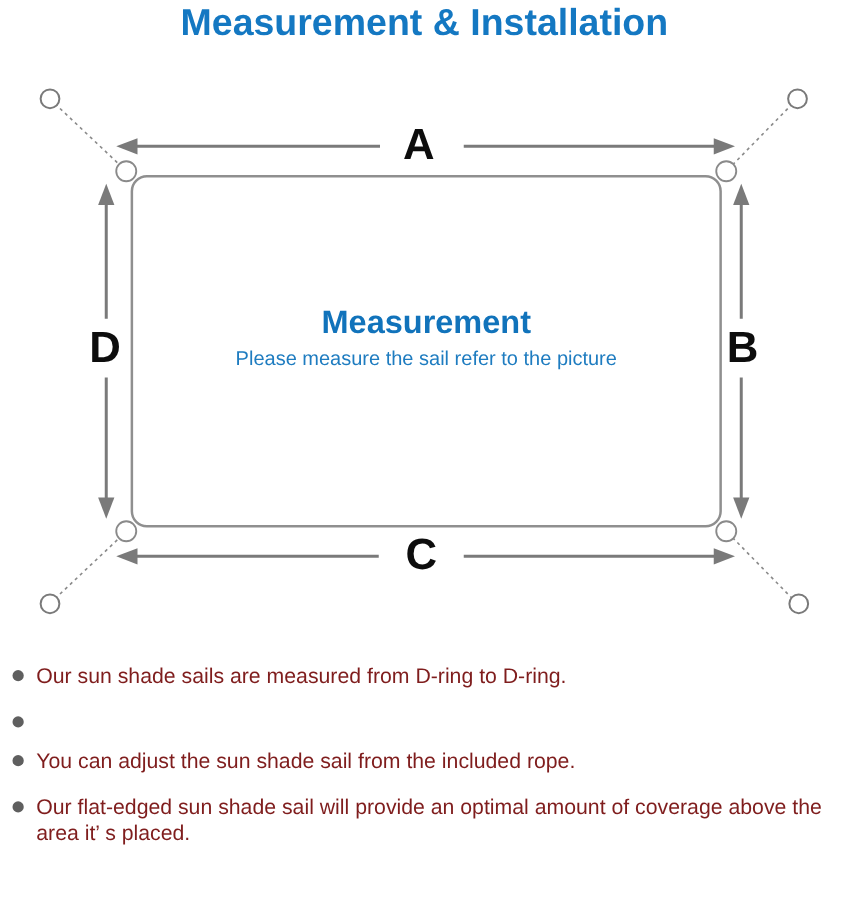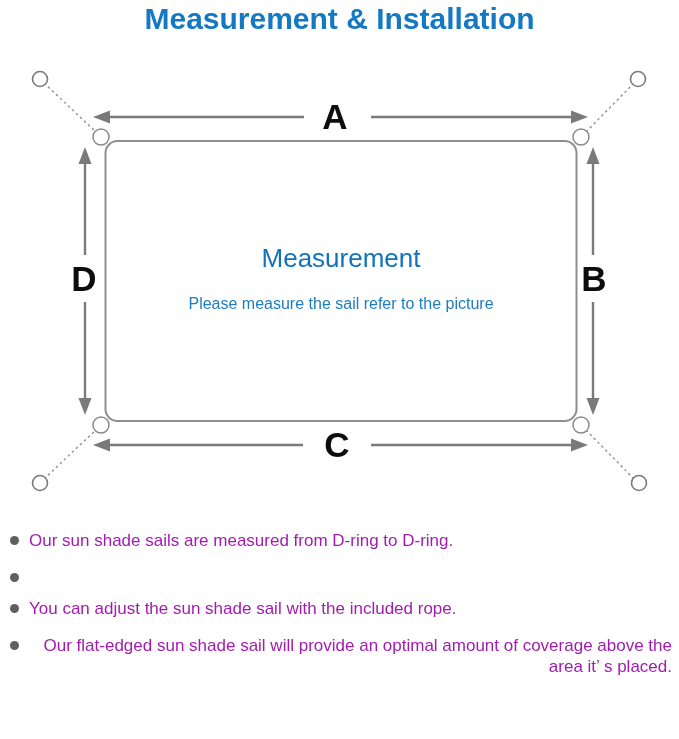--- a/index.html
+++ b/index.html
@@ -5,28 +5,28 @@
   html,body{margin:0;padding:0;background:#fff;}
   .page{position:relative;width:679px;height:739px;background:#ffffff;overflow:hidden;
         font-family:"Liberation Sans", sans-serif;}
   .title{position:absolute;top:2px;left:0;width:679px;margin:0;text-align:center;
          font-size:30px;font-weight:bold;color:#1478c2;letter-spacing:0px;}
   .diagram{position:absolute;left:0;top:0;width:679px;height:520px;}
   .diagram svg{position:absolute;left:0;top:55px;}
   .dim-label{position:absolute;transform:translate(-50%,-50%);font-size:35px;font-weight:800;
              color:#0d0d0d;line-height:1;}
   .center-title{position:absolute;left:341px;top:258px;transform:translate(-50%,-50%);
-                font-size:26px;font-weight:normal;color:#1173bb;white-space:nowrap;}
-  .center-subtitle{position:absolute;left:341px;top:304px;transform:translate(-50%,-50%);
+                font-size:26px;font-weight:bold;color:#1173bb;white-space:nowrap;}
+  .center-subtitle{position:absolute;left:341px;top:288px;transform:translate(-50%,-50%);
                    font-size:16px;color:#1e7cc0;white-space:nowrap;}
   .bullets{position:absolute;left:10px;top:530px;width:662px;margin:0;padding:0;
            list-style:none;display:flex;flex-direction:column;gap:16px;}
   .bullet-item{display:flex;align-items:flex-start;gap:10px;}
   .dot{flex:0 0 auto;width:9px;height:9px;border-radius:50%;background:#5f5f5f;margin-top:6px;}
-  .bullet-text{font-size:17px;line-height:21px;color:#a21caf;text-align:right;}
+  .bullet-text{font-size:17px;line-height:21px;color:#7f1d1d;}
 </style>
 </head>
 <body>
 
 <div class="page">
   <h1 class="title">Measurement &amp; Installation</h1>
 
   <div class="diagram">
     <svg width="679" height="460" viewBox="0 0 679 460">
 
@@ -97,20 +97,20 @@
   <ul class="bullets">
     <li class="bullet-item">
       <span class="dot"></span>
       <span class="bullet-text">Our sun shade sails are measured from D-ring to D-ring.</span>
     </li>
     <li class="bullet-item">
       <span class="dot"></span>
     </li>
     <li class="bullet-item">
       <span class="dot"></span>
-      <span class="bullet-text">You can adjust the sun shade sail with the included rope.</span>
+      <span class="bullet-text">You can adjust the sun shade sail from the included rope.</span>
     </li>
     <li class="bullet-item">
       <span class="dot"></span>
       <span class="bullet-text">Our flat-edged sun shade sail will provide an optimal amount of coverage above the area it’ s placed.</span>
     </li>
   </ul>
 </div>
 
 </body></html>

